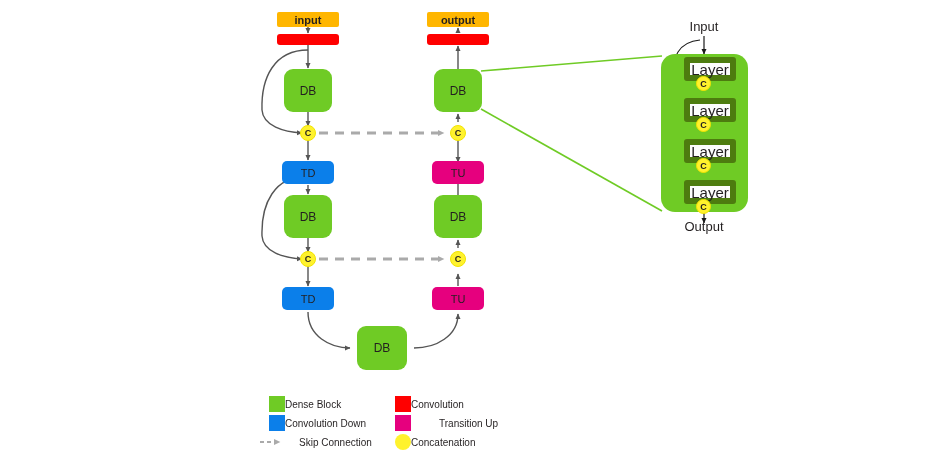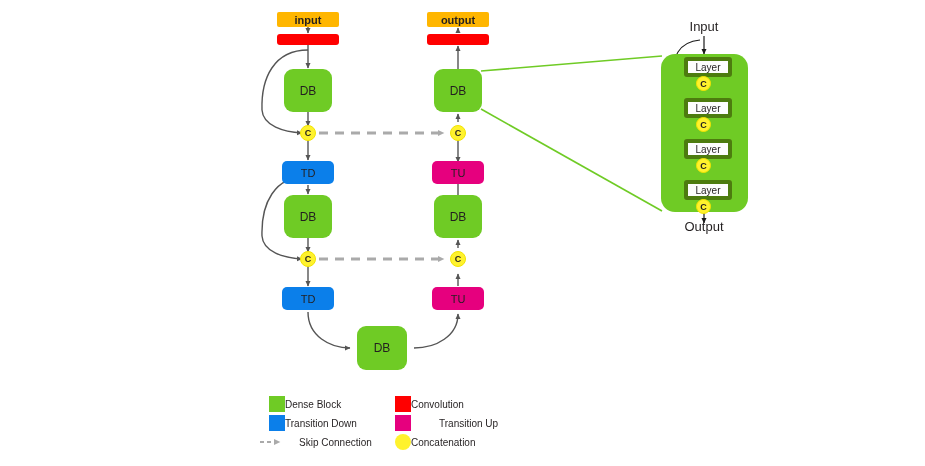--- a/index.html
+++ b/index.html
@@ -12,23 +12,23 @@
         justify-content:center;font-size:11px;font-weight:400;color:#231f20;}
   .io-box{background:#FFB600;border-radius:2px;font-weight:bold;font-size:11px;}
   .conv{background:#FF0000;border-radius:3px;}
   .db{background:#6FCB25;border-radius:9px;font-size:12px;}
   .td{background:#0B7FEA;border-radius:5px;font-size:11px;}
   .tu{background:#E6007E;border-radius:5px;font-size:11px;}
   .cnode{background:#FFF22D;border-radius:50%;font-size:9px;font-weight:bold;
          color:#231f20;border:1px solid #f2e400;}
 
   .panel{position:absolute;background:#6FCB25;border-radius:14px;}
-  .layer-box{position:absolute;background:#fdfdfd;border:4px solid #4d7c0f;
+  .layer-box{position:absolute;background:#fdfdfd;border:6px solid #4d7c0f;
              border-radius:3px;display:flex;align-items:center;justify-content:center;
-             font-size:10px;color:#231f20;}
+             font-size:15px;color:#231f20;}
   .panel-label{position:absolute;font-size:13px;color:#231f20;text-align:center;}
 
   .legend{position:absolute;left:250px;top:388px;width:260px;height:60px;}
   .legend-row{position:absolute;display:flex;align-items:center;height:16px;}
   .sw{width:16px;height:16px;display:inline-block;}
   .sw-circle{border-radius:50%;}
   .lg-text{font-size:10px;color:#231f20;white-space:nowrap;}
   .sw-skip{width:16px;height:16px;position:relative;}
 </style>
 </head>
@@ -161,21 +161,21 @@
 
   <div class="legend">
 
     <div class="legend-row" style="left:7px;top:8px;">
       <span class="sw" style="background:#6FCB25;"></span>
       <span class="lg-text">Dense Block</span>
     </div>
 
     <div class="legend-row" style="left:7px;top:27px;">
       <span class="sw" style="background:#0B7FEA;"></span>
-      <span class="lg-text">Transition Down</span>
+      <span class="lg-text">Convolution Down</span>
     </div>
 
     <div class="legend-row" style="left:0px;top:46px;">
       <span class="sw-skip">
         <svg width="30" height="16" viewBox="0 0 30 16" style="position:absolute;left:-4px;top:0;">
           <defs>
             <marker id="ahl" markerWidth="8" markerHeight="8" refX="6" refY="3" orient="auto" markerUnits="userSpaceOnUse">
               <path d="M0,0 L6.4,3 L0,6 z" fill="#AAAAAA"></path>
             </marker>
           </defs>

